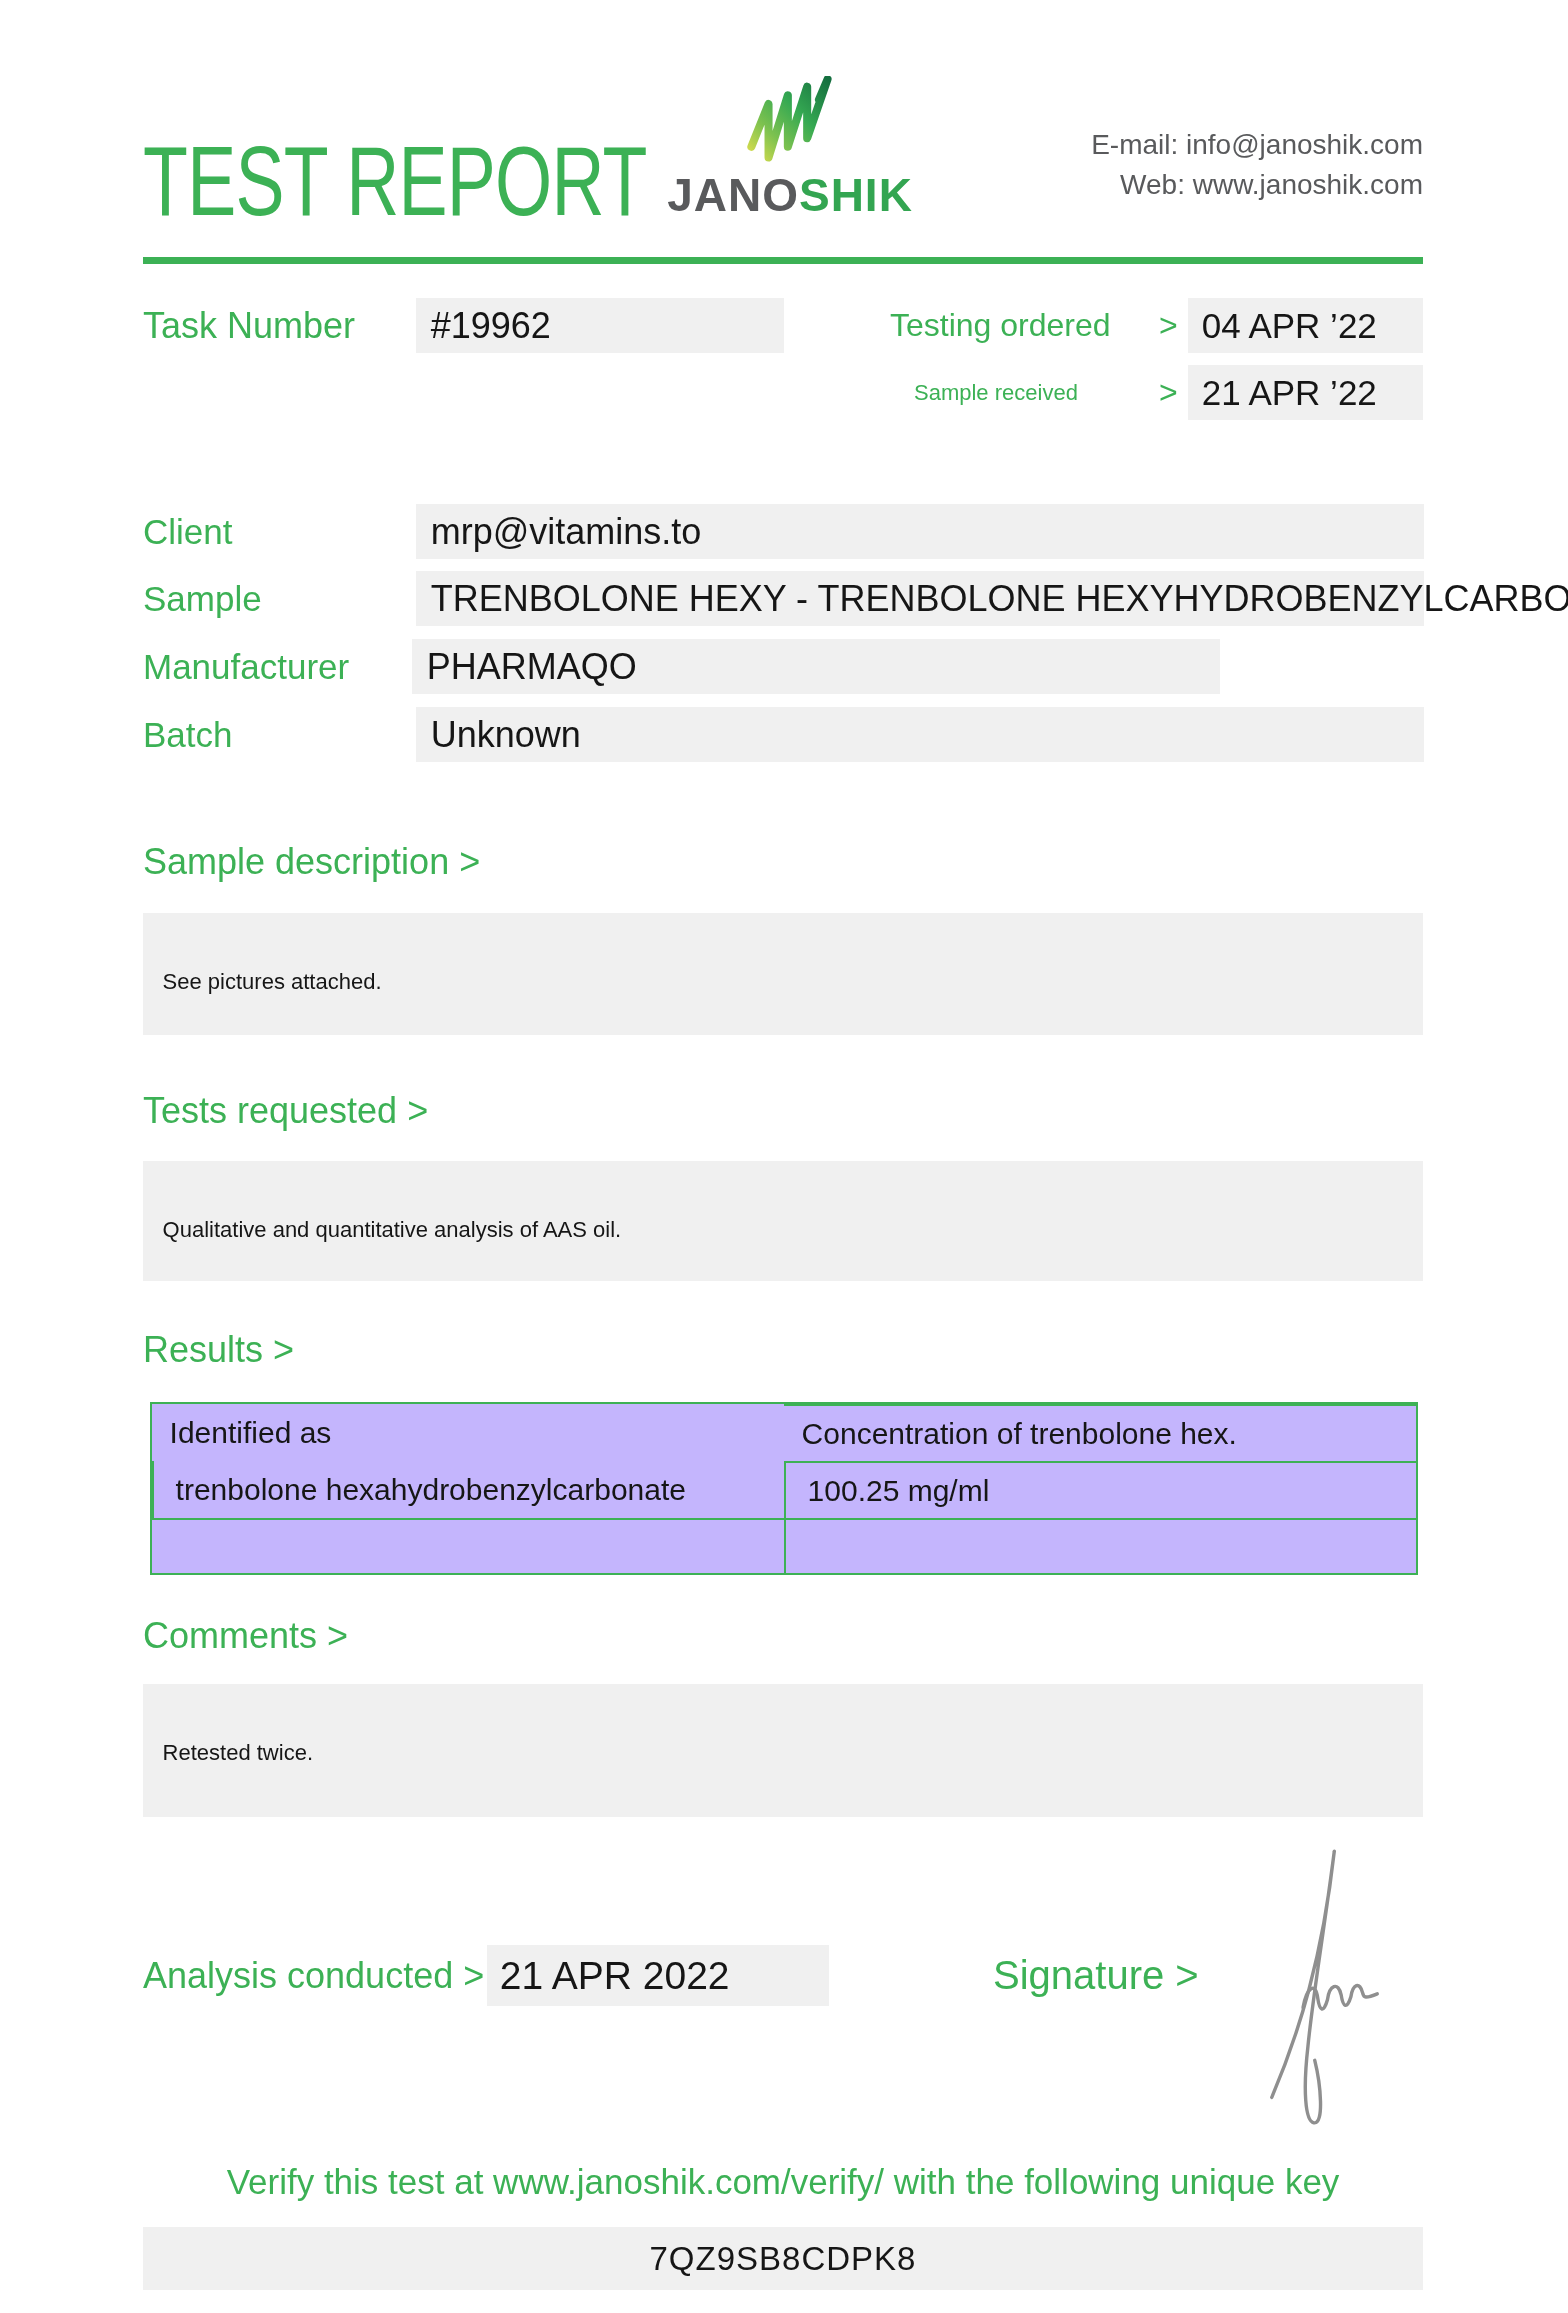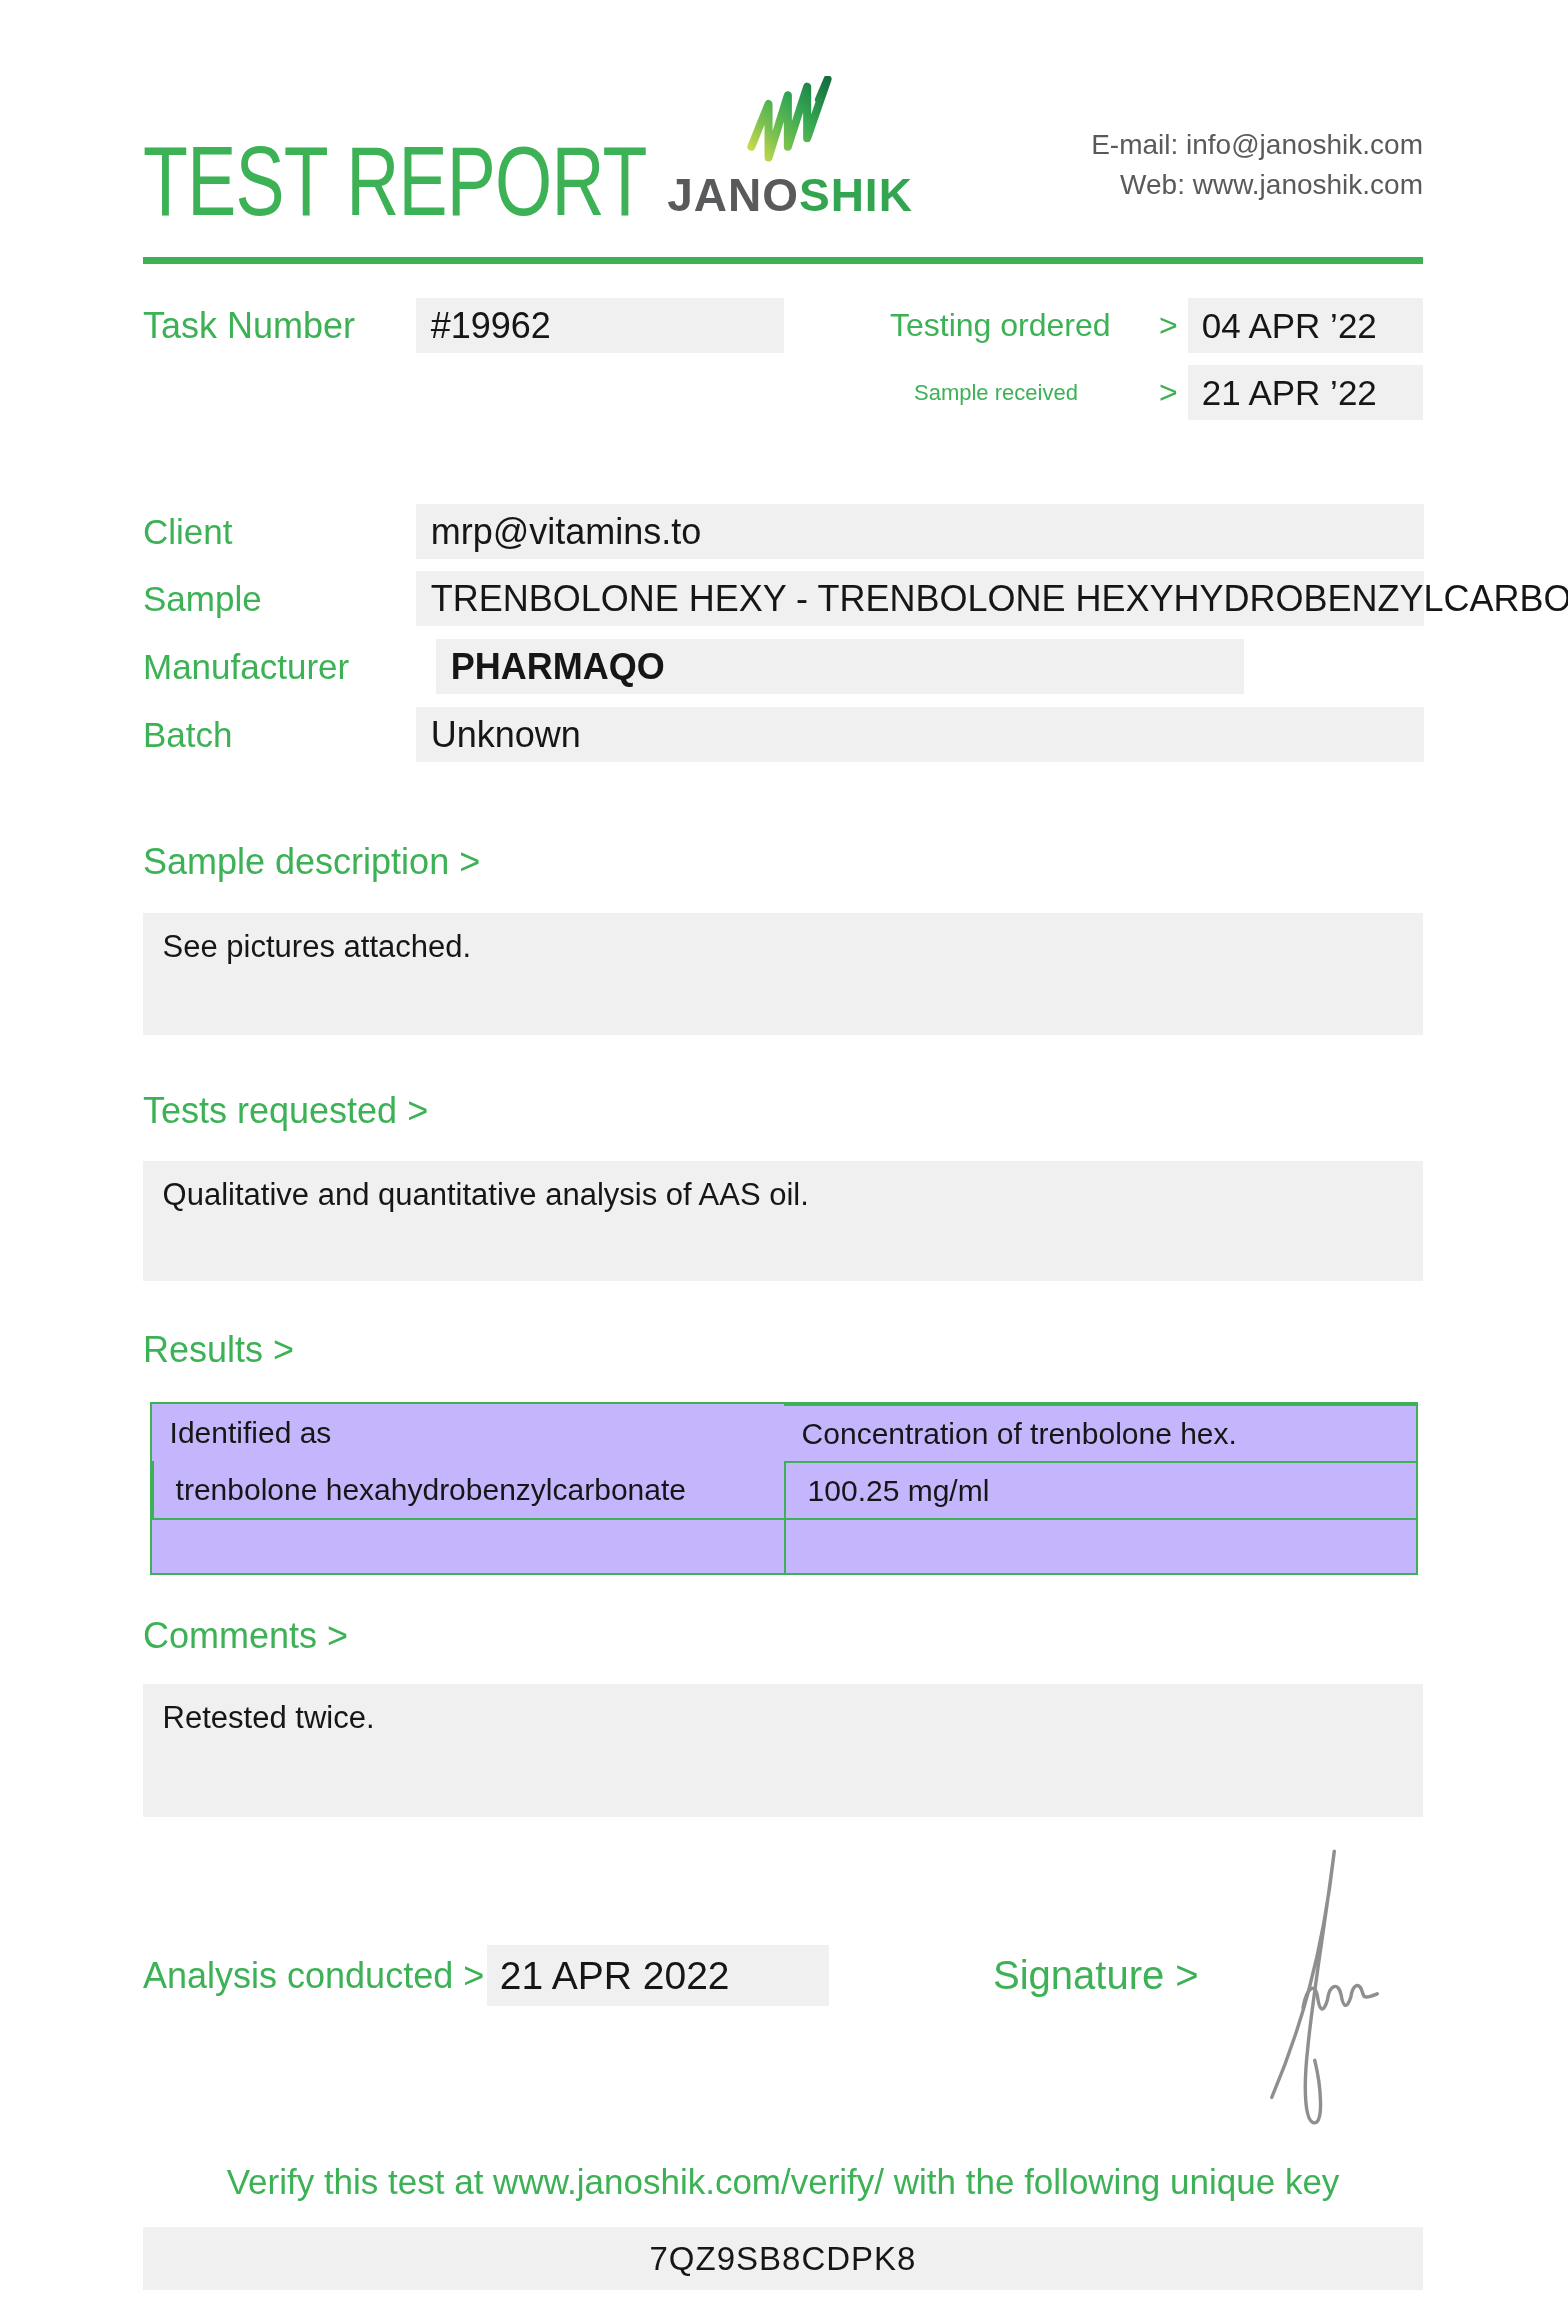--- a/index.html
+++ b/index.html
@@ -22,21 +22,21 @@
   }
   .brand-wrap{position:absolute;left:637px;top:76px;width:306px;text-align:center;}
   .brand-name{margin-top:3.9px;font-size:46px;font-weight:700;letter-spacing:1px;line-height:1;white-space:nowrap;}
   .brand-name .jano{color:var(--graytext);}
   .brand-name .shik{color:#33a551;}
   .contact{position:absolute;right:145px;top:125px;text-align:right;font-size:28px;line-height:40px;color:var(--graytext);}
   .hdr-divider{position:absolute;left:143px;top:257px;width:1280px;height:6.9px;background:var(--green);}
   .field-label{position:absolute;color:var(--green);white-space:nowrap;}
   .field-value{white-space:nowrap;}
   .sec-head{position:absolute;left:143px;font-size:36px;color:var(--green);white-space:nowrap;}
-  .note-text{padding:15.7px 19.6px;font-size:31px;color:var(--ink);}
+  .note-text{padding:15.7px 19.6px;font-size:22px;color:var(--ink);margin-top:40px;}
   #results-table{
     position:absolute;left:150px;top:1402px;width:1268px;height:173px;
     border:2.9px solid var(--tborder);display:grid;grid-template-columns:632px 1fr;
     grid-template-rows:57px 57px 1fr;box-sizing:border-box;background:#c4b5fd;
   }
   #results-table .cell{
     display:flex;align-items:center;padding-left:17.6px;font-size:30px;
     border-top:2.9px solid var(--tborder);box-sizing:border-box;overflow:hidden;white-space:nowrap;
   }
   #results-table .cell.r0{border-top:none;}
@@ -102,21 +102,21 @@
   <div class="gbox" style="left:416px;top:504px;width:1008px;height:55px;">
     <div class="field-value" style="padding-left:14.7px;line-height:55px;font-size:36px;">mrp@vitamins.to</div>
   </div>
 
   <div class="field-label" style="left:143px;top:571px;height:55px;line-height:55px;font-size:35px;">Sample</div>
   <div class="gbox" style="left:416px;top:571px;width:1008px;height:55px;overflow:visible;">
     <div class="field-value" style="padding-left:14.7px;line-height:55px;font-size:36px;overflow:visible;">TRENBOLONE HEXY - TRENBOLONE HEXYHYDROBENZYLCARBONATE</div>
   </div>
 
   <div class="field-label" style="left:143px;top:639px;height:55px;line-height:55px;font-size:35px;">Manufacturer</div>
-  <div class="gbox" style="left:436px;top:639px;width:808px;height:55px;font-weight:bold;">
+  <div class="gbox" style="left:412px;top:639px;width:808px;height:55px;">
     <div class="field-value" style="padding-left:14.7px;line-height:55px;font-size:36px;">PHARMAQO</div>
   </div>
 
   <div class="field-label" style="left:143px;top:707px;height:55px;line-height:55px;font-size:35px;">Batch</div>
   <div class="gbox" style="left:416px;top:707px;width:1008px;height:55px;">
     <div class="field-value" style="padding-left:14.7px;line-height:55px;font-size:36px;">Unknown</div>
   </div>
 
   <div class="sec-head" style="top:841px;">Sample description &gt;</div>
   <div class="gbox" style="left:143px;top:913px;width:1280px;height:122px;">

